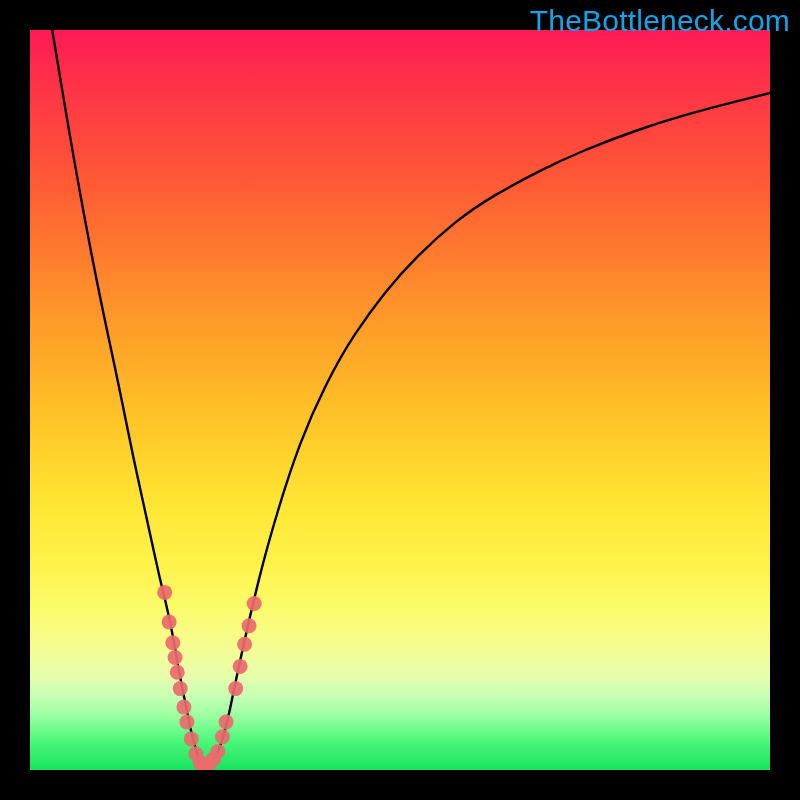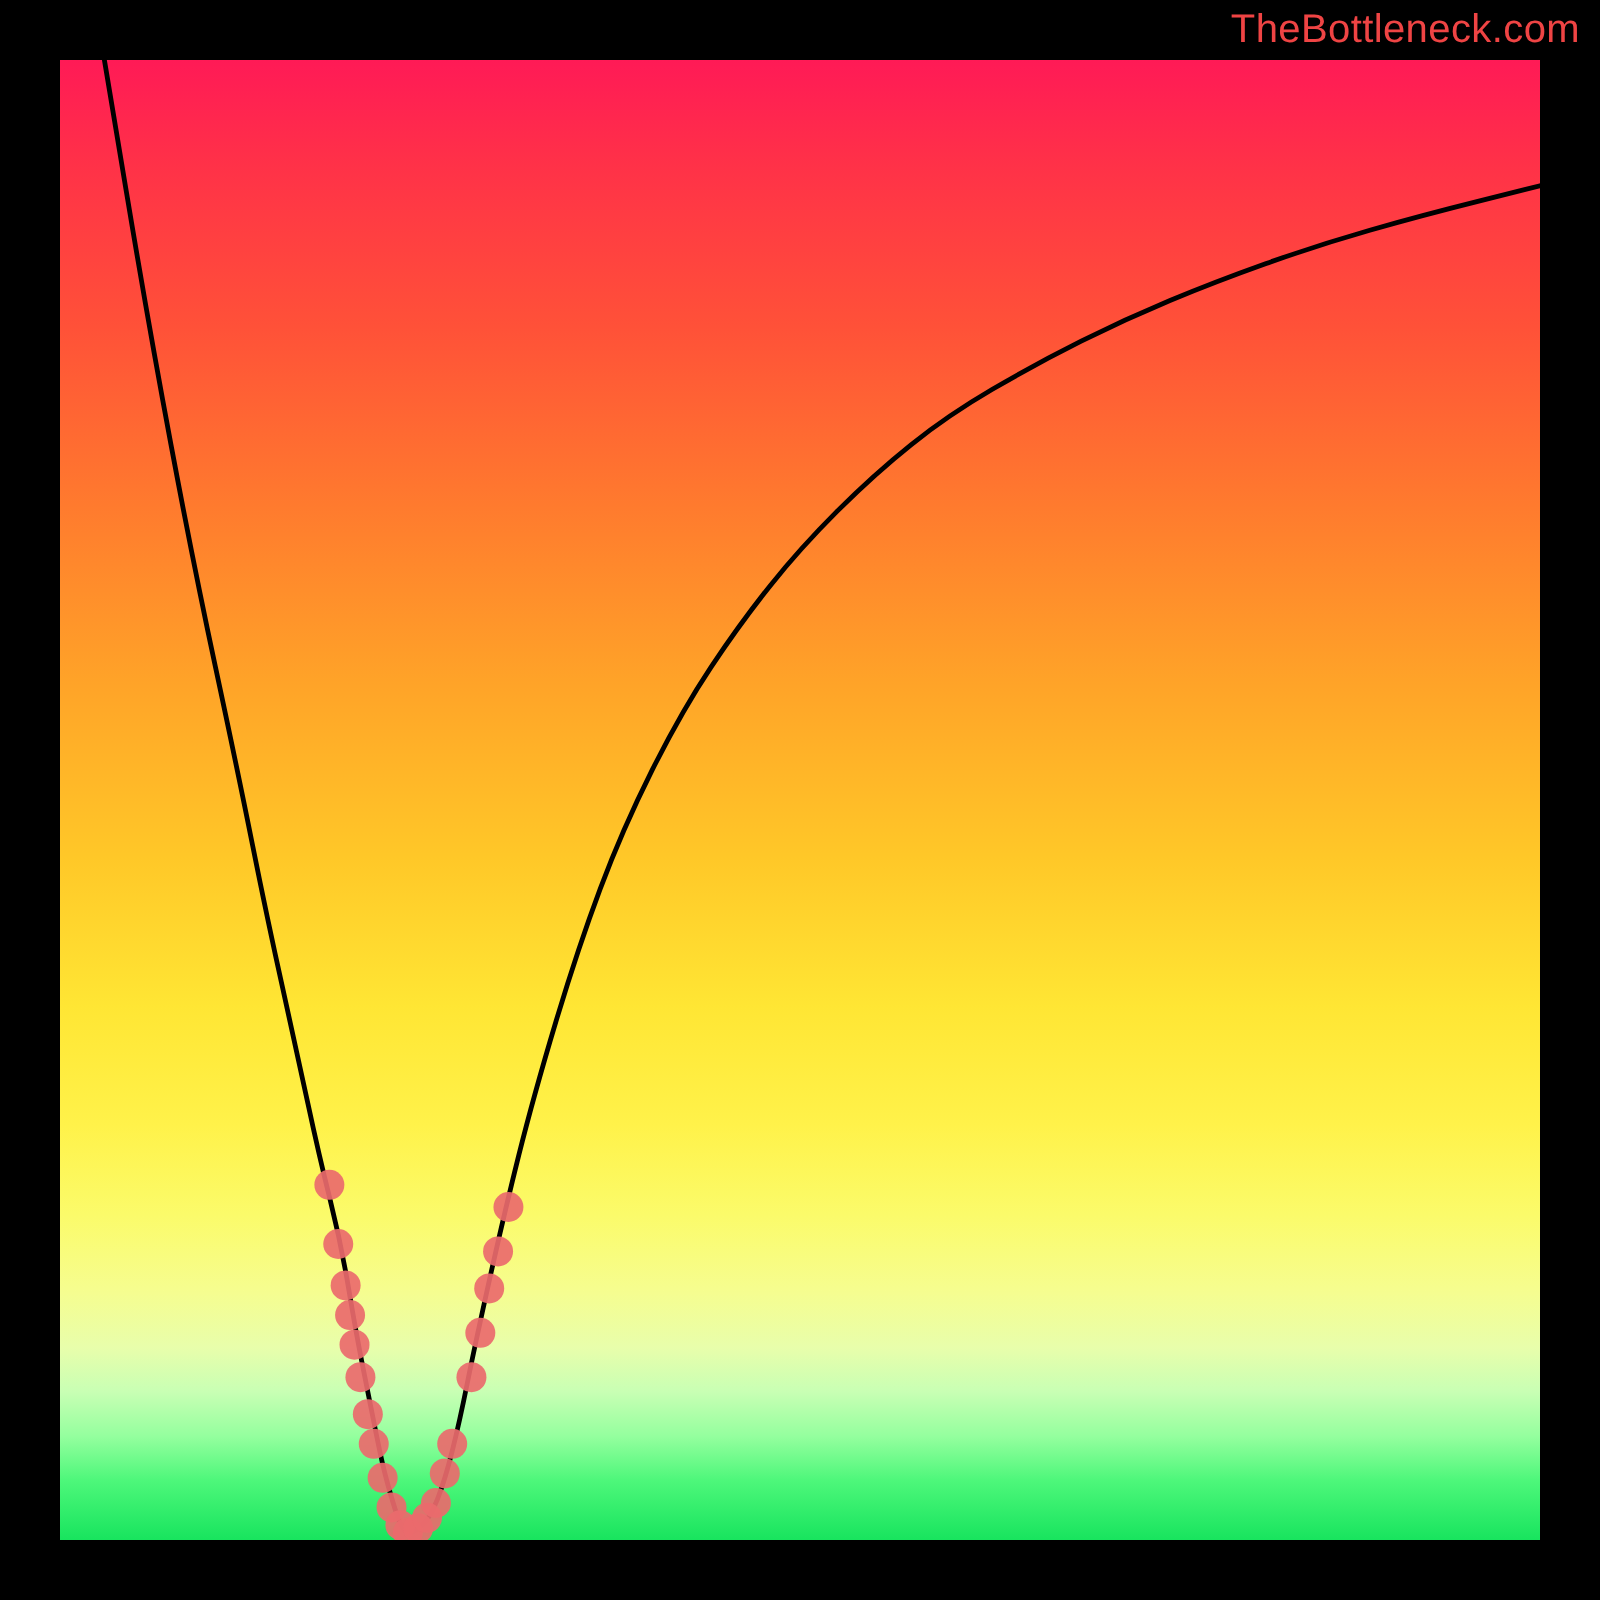--- a/index.html
+++ b/index.html
@@ -48,22 +48,22 @@
     );
   }
   .curve-svg {
     position: absolute;
     inset: 0;
   }
   .watermark {
     position: absolute;
     top: 4px;
     right: 10px;
-    color: #ef4444;
-    font-size: 20px;
+    color: #0ea5e9;
+    font-size: 30px;
     letter-spacing: 0.2px;
     font-weight: 400;
     user-select: none;
   }
 </style>
 </head>
 <body>
 
 <div class="frame">
   <div class="plot-area">

